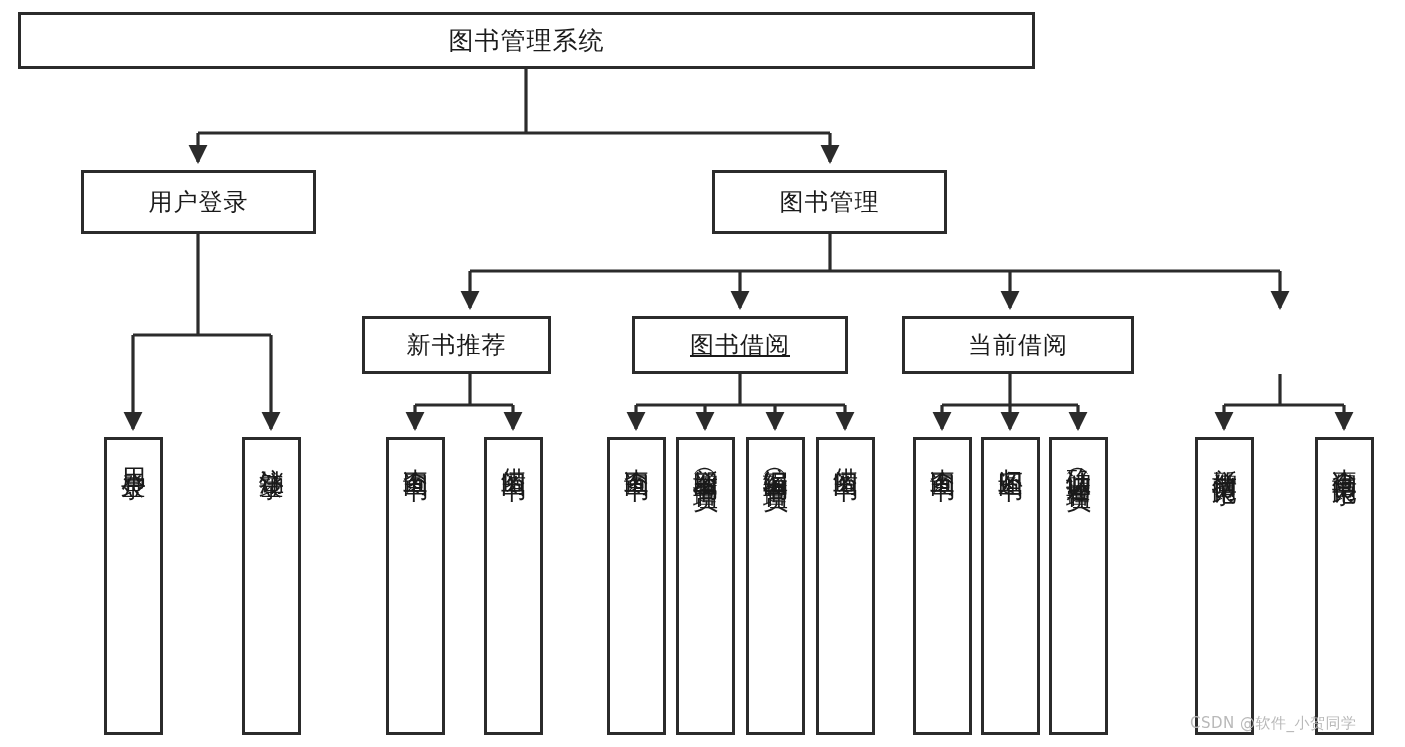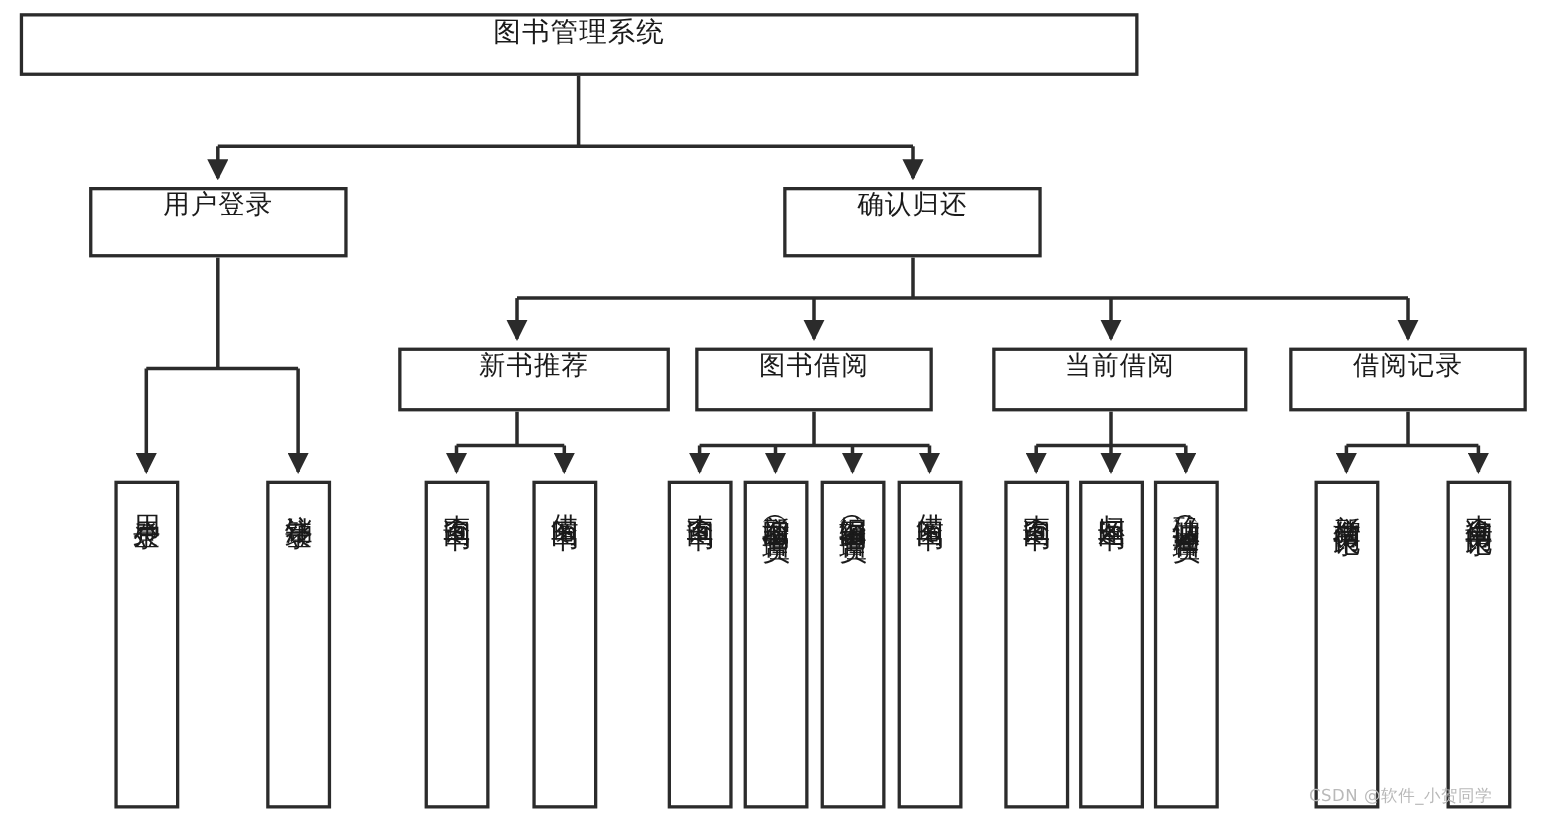--- a/index.html
+++ b/index.html
@@ -26,20 +26,21 @@
     width: 1405px;
     height: 747px;
     pointer-events: none;
   }
   .node {
     position: absolute;
     box-sizing: border-box;
     border: 3px solid #2b2b2b;
     background: #ffffff;
     display: flex;
+    align-items: center;
     justify-content: center;
     color: #1a1a1a;
   }
   .node .label {
     display: block;
     text-align: center;
     line-height: 1.12;
     letter-spacing: 1px;
   }
   .node.horiz .label {
@@ -127,34 +128,31 @@
   </svg>
 
   <div class="node horiz root" style="left:18px; top:12px; width:1017px; height:57px;">
     <span class="label">图书管理系统</span>
   </div>
 
   <div class="node horiz" style="left:81px; top:170px; width:235px; height:64px;">
     <span class="label">用户登录</span>
   </div>
   <div class="node horiz" style="left:712px; top:170px; width:235px; height:64px;">
-    <span class="label">确认归还</span>
+    <span class="label">图书管理</span>
   </div>
 
-  <div class="node horiz" style="left:362px; top:316px; width:247px; height:58px;">
+  <div class="node horiz" style="left:362px; top:316px; width:189px; height:58px;">
     <span class="label">新书推荐</span>
   </div>
-  <div class="node horiz" style="left:632px; top:316px; width:216px; height:58px;">
+  <div class="node horiz" style="left:632px; top:316px; width:216px; height:58px;text-decoration:underline;">
     <span class="label">图书借阅</span>
   </div>
   <div class="node horiz" style="left:902px; top:316px; width:232px; height:58px;">
     <span class="label">当前借阅</span>
-  </div>
-  <div class="node horiz" style="left:1172px; top:316px; width:216px; height:58px;">
-    <span class="label">借阅记录</span>
   </div>
 
   <div class="node vert" style="left:104px; top:437px; width:59px; height:298px;">
     <span class="label">用户登录</span>
   </div>
   <div class="node vert" style="left:242px; top:437px; width:59px; height:298px;">
     <span class="label">注销登录</span>
   </div>
 
   <div class="node vert" style="left:386px; top:437px; width:59px; height:298px;">

